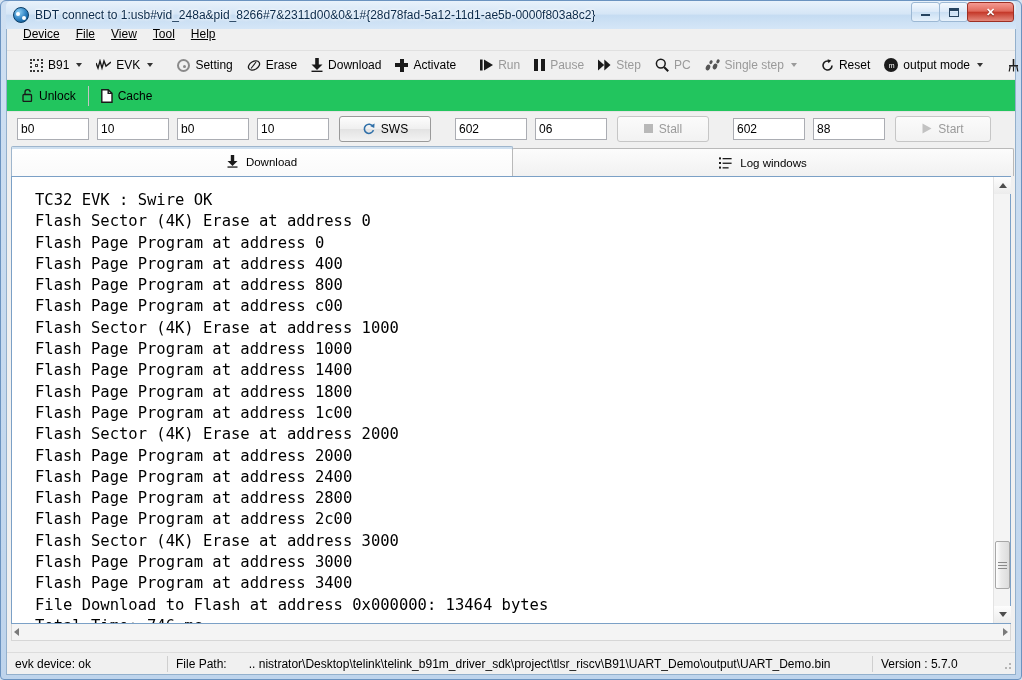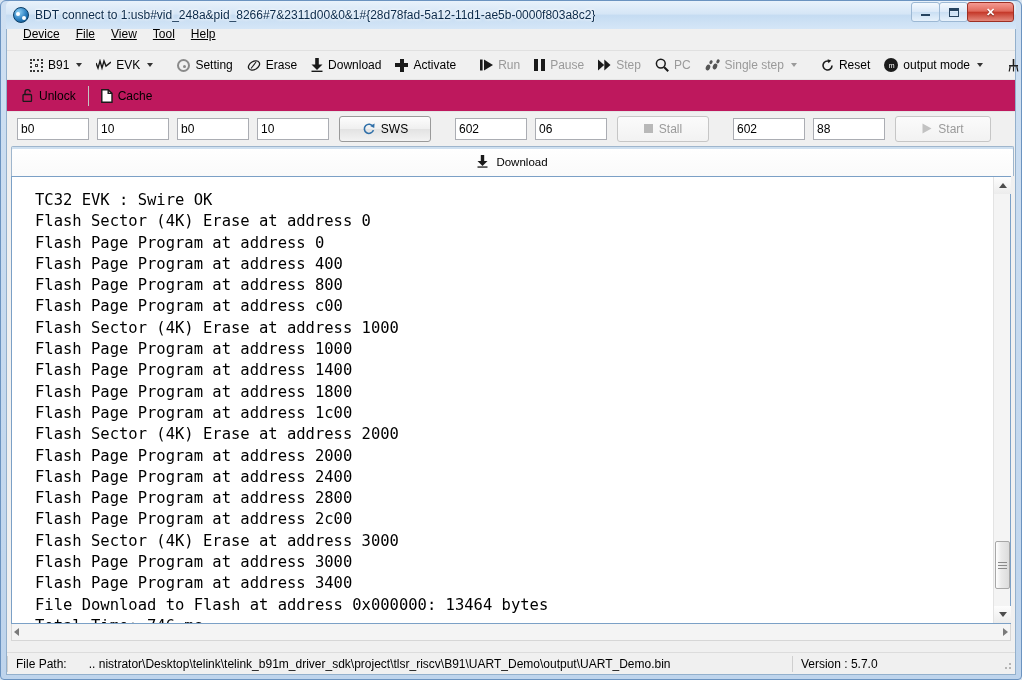--- a/index.html
+++ b/index.html
@@ -173,21 +173,21 @@
   .ico-reset { width: 13px; height: 13px; }
   .ico-manual { width: 14px; height: 14px; border-radius: 50%; background:#1c1c1c; color:#fff; font-size:7px; display:flex; align-items:center; justify-content:center; letter-spacing:-0.5px;}
   .ico-clear { width: 13px; height: 13px; }
   .ico-lock { width: 12px; height: 13px; }
   .ico-page { width: 12px; height: 14px; }
 
   .toolbar2 {
     height: 32px;
     display: flex;
     align-items: center;
-    background: #be185d;
+    background: #22c55e;
     border-top: 1px solid #e4e4e4;
     padding-left: 8px;
     font-size: 12px;
   }
 
   
   .fieldrow {
     height: 34px;
     display: flex;
     align-items: center;
@@ -572,20 +572,33 @@
     <div class="tabs">
       <div class="tab active">
         <span class="ico" style="width:11px;height:13px">
           <svg width="11" height="13" viewBox="0 0 11 13">
               <rect x="3.8" y="0" width="3.4" height="6.5" fill="#1a1a1a"></rect>
               <polygon points="0.5,6 10.5,6 5.5,11" fill="#1a1a1a"></polygon>
               <rect x="0.5" y="11.4" width="10" height="1.3" fill="#1a1a1a"></rect>
             </svg>
         </span>
         <span>Download</span>
+      </div>
+      <div class="tab">
+        <span class="ico" style="width:13px;height:12px">
+          <svg width="13" height="12" viewBox="0 0 13 12">
+              <rect x="0" y="0.4" width="2" height="2" fill="#1a1a1a"></rect>
+              <rect x="0" y="5" width="2" height="2" fill="#1a1a1a"></rect>
+              <rect x="0" y="9.6" width="2" height="2" fill="#1a1a1a"></rect>
+              <rect x="3.6" y="1" width="9" height="1.3" fill="#1a1a1a"></rect>
+              <rect x="3.6" y="5.6" width="9" height="1.3" fill="#1a1a1a"></rect>
+              <rect x="3.6" y="10.2" width="6" height="1.3" fill="#1a1a1a"></rect>
+            </svg>
+        </span>
+        <span>Log windows</span>
       </div>
     </div>
 
     <div class="console-wrap">
       <div class="console">
         <pre id="console-pre">TC32 EVK : Swire OK
 Flash Sector (4K) Erase at address 0
 Flash Page Program at address 0
 Flash Page Program at address 400
 Flash Page Program at address 800
@@ -623,20 +636,21 @@
           </div>
       </div>
     </div>
 
     <div class="hscroll">
       <span class="tri-left"></span>
       <span class="tri-right"></span>
     </div>
 
     <div class="statusbar">
+      <div class="st-cell" style="width:160px">evk device: ok</div>
       <div class="st-div"></div>
       <div class="st-cell">File Path:</div>
       <div class="st-cell" style="padding-left:14px">.. nistrator\Desktop\telink\telink_b91m_driver_sdk\project\tlsr_riscv\B91\UART_Demo\output\UART_Demo.bin</div>
       <div class="st-div" style="margin-left:auto"></div>
       <div class="st-cell">Version : 5.7.0</div>
       <span class="st-grip">
         <i style="left:10px;top:10px"></i>
           <i style="left:6px;top:10px"></i>
           <i style="left:10px;top:6px"></i>
       </span>

